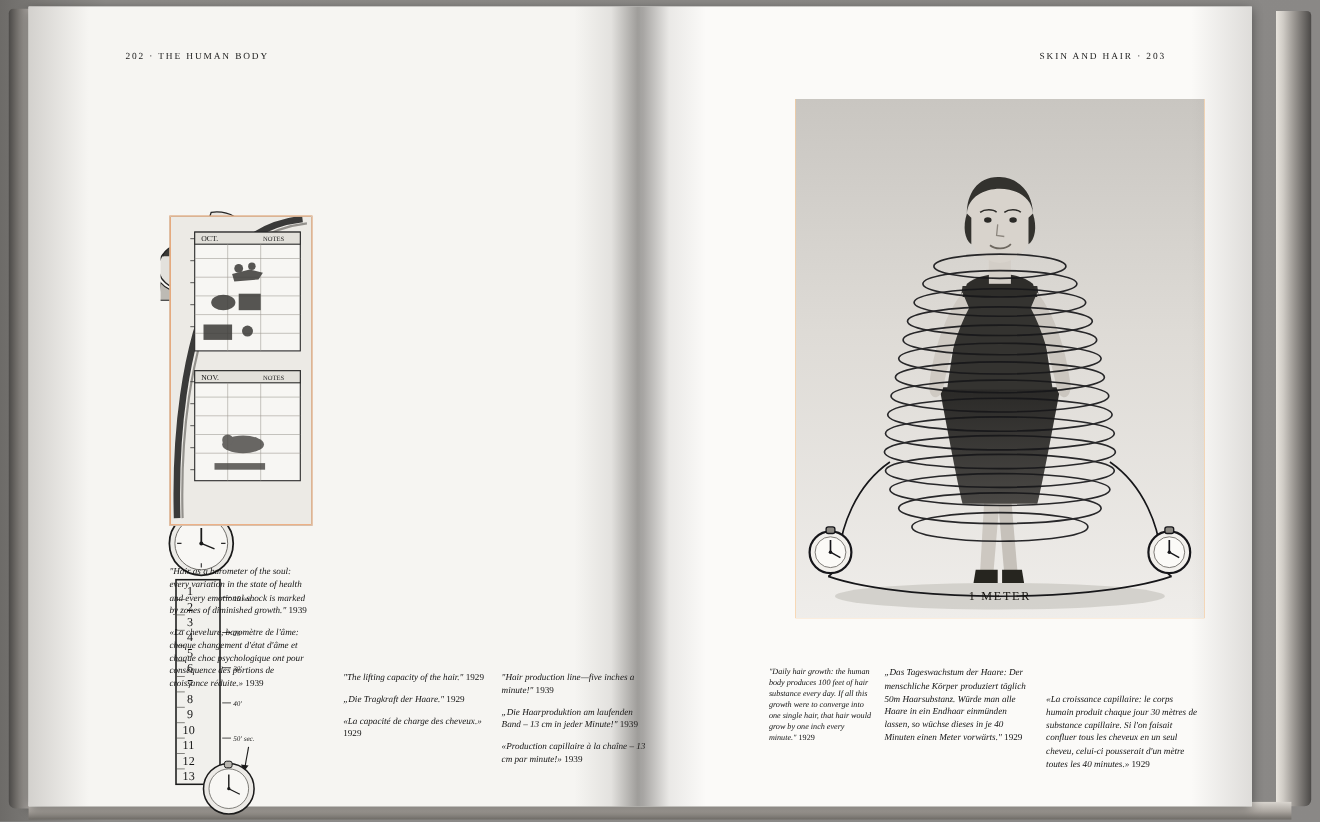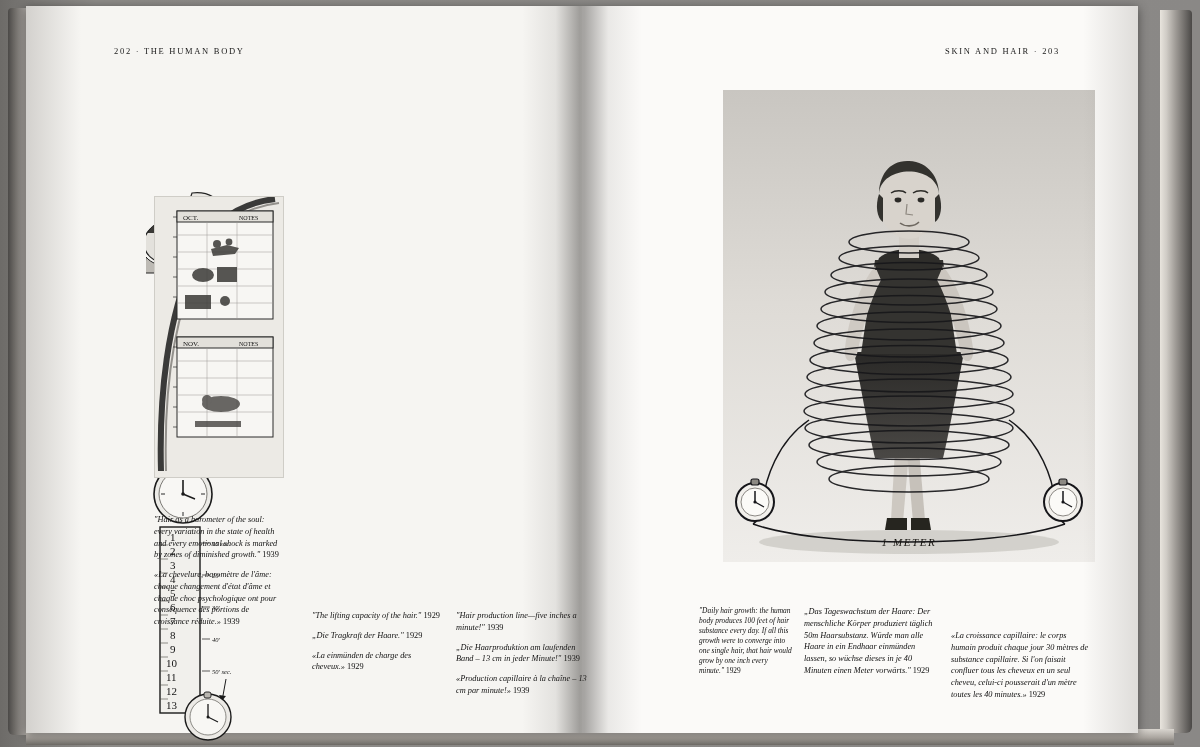--- a/index.html
+++ b/index.html
@@ -170,21 +170,20 @@
 
   
   .photo {
     position: absolute;
     left: 697px;
     top: 84px;
     width: 372px;
     height: 472px;
     background: #fdba74;
     overflow: hidden;
-    font-style: italic;
   }
   .photo svg { display: block; }
 
   .meter-label {
     position: absolute;
     left: 0; right: 0;
     bottom: 14px;
     text-align: center;
     font-family: "Liberation Serif", serif;
     font-size: 11px;
@@ -408,21 +407,21 @@
            <span class="yr">1939</span></p>
         <p><span>«La chevelure, baromètre de l'âme: chaque changement d'état d'âme et chaque choc psychologique ont pour conséquence des portions de croissance réduite.»</span>
            <span class="yr">1939</span></p>
       </div>
 
       <div class="cap" id="cap-2">
         <p><span>"The lifting capacity of the hair."</span>
            <span class="yr">1929</span></p>
         <p><span>„Die Tragkraft der Haare."</span>
            <span class="yr">1929</span></p>
-        <p><span>«La einmünden de charge des cheveux.»</span>
+        <p><span>«La capacité de charge des cheveux.»</span>
            <span class="yr">1929</span></p>
       </div>
 
       <div class="cap" id="cap-3">
         <p><span>"Hair production line—five inches a minute!"</span>
            <span class="yr">1939</span></p>
         <p><span>„Die Haarproduktion am laufenden Band – 13 cm in jeder Minute!"</span>
            <span class="yr">1939</span></p>
         <p><span>«Production capillaire à la chaîne – 13 cm par minute!»</span>
            <span class="yr">1939</span></p>

